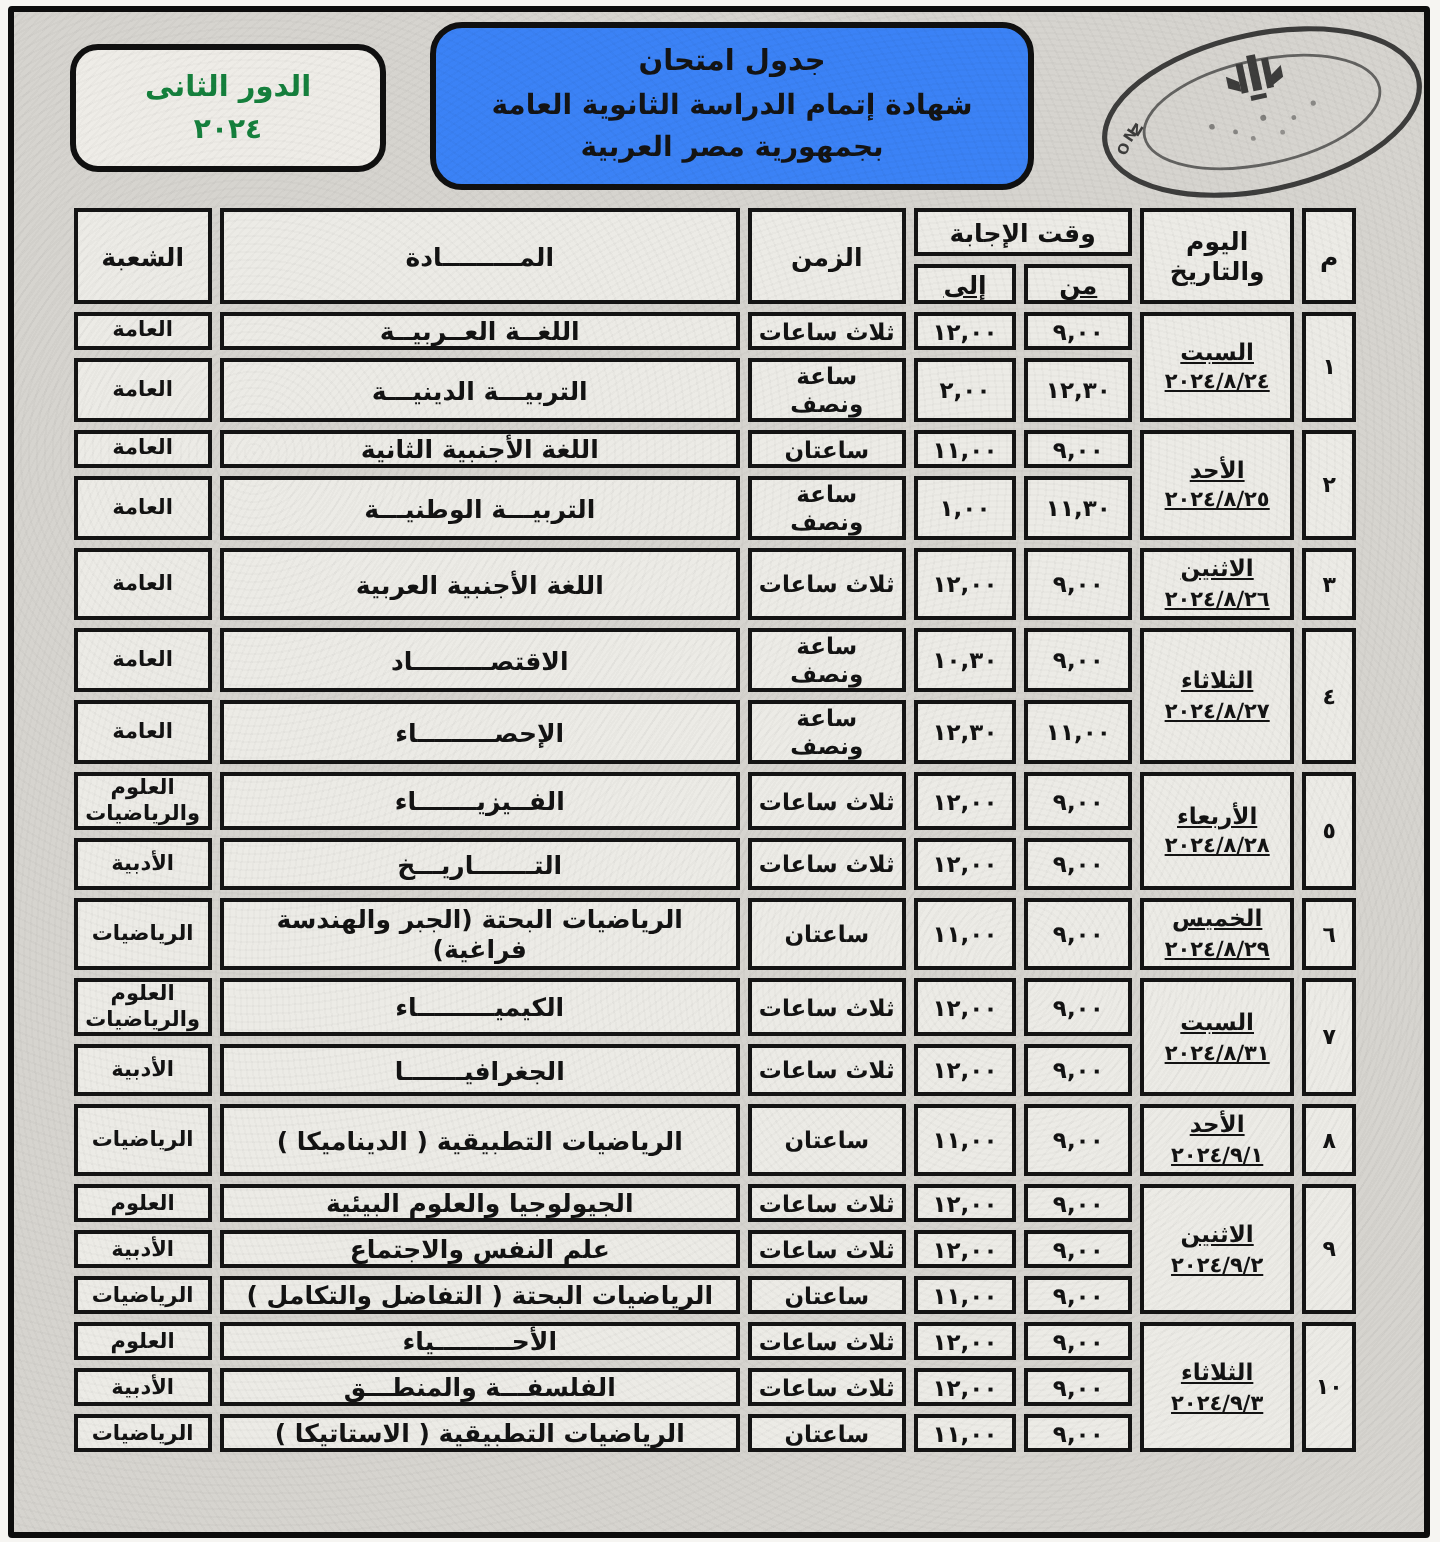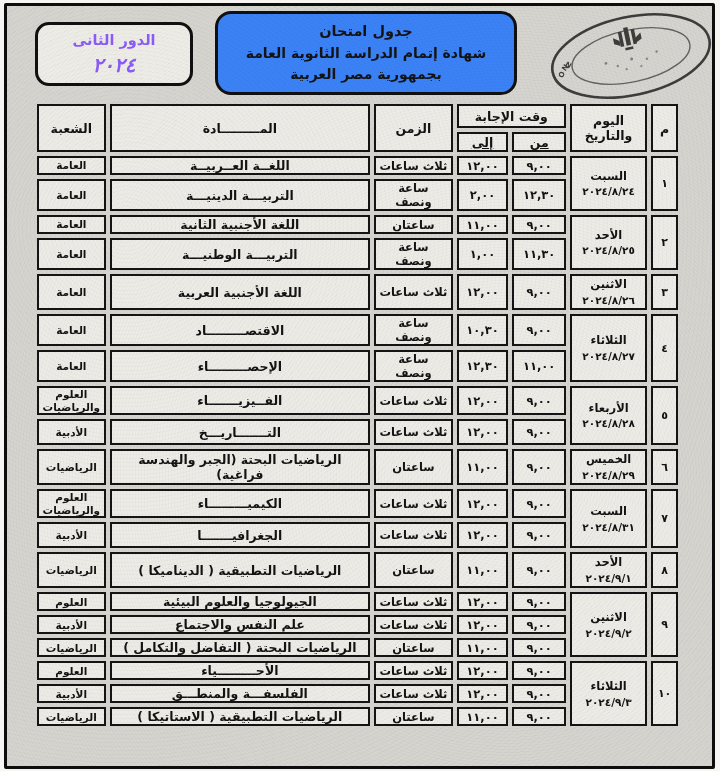--- a/index.html
+++ b/index.html
@@ -26,24 +26,24 @@
   }
   
   .header-band { position: absolute; top: 0; left: 0; right: 0; height: 94px; }
   .round-box {
     position: absolute; top: 16px; left: 28px;
     width: 158px; height: 64px;
     border: 3px solid #101010; border-radius: 14px;
     background: #eeece7;
     display: flex; flex-direction: column; align-items: center; justify-content: center;
     gap: 5px;
-    color: #8b5cf6; font-weight: bold;
+    color: #15803d; font-weight: bold;
   }
   .round-box .l1 { font-size: 14.5px; }
-  .round-box .l2 { font-size: 20px; letter-spacing: 2px; font-style: italic; }
+  .round-box .l2 { font-size: 14px; letter-spacing: 2px; }
   .title-box {
     position: absolute; top: 5px; left: 208px;
     width: 302px; height: 84px;
     border: 3px solid #101010; border-radius: 16px;
     background: #3b82f6;
     display: flex; flex-direction: column; align-items: center; justify-content: center;
     color: #141414; font-weight: bold;
     line-height: 1.55; text-align: center;
   }
   .title-box .t1 { font-size: 14.5px; }
@@ -69,21 +69,21 @@
     padding: 0 2px;
     overflow: hidden;
   }
   .schedule thead tr.hr1 th { height: 24px; font-size: 12.5px; }
   .schedule thead tr.hr2 th { height: 20px; font-size: 12.5px; text-decoration: underline; }
   th.h-subject { font-size: 13px; }
   tr.sub   td { height: 16px; }
   tr.dual  td { height: 26px; }
   tr.single td { height: 36px; }
   .num-cell   { font-size: 11px; }
-  .day-cell   { font-size: 11.5px; line-height: 1.45; }
+  .day-cell   { font-size: 11.5px; line-height: 1.45; text-decoration: underline; }
   .day-cell .day-date { font-size: 10.5px; }
   .time-cell  { font-size: 11.5px; }
   .dur-cell   { font-size: 11.5px; }
   .subject-cell { font-size: 12.5px; }
   .branch-cell  { font-size: 10.5px; line-height: 1.2; }
 </style>
 </head>
 <body>
 
 <div class="scan-page">

